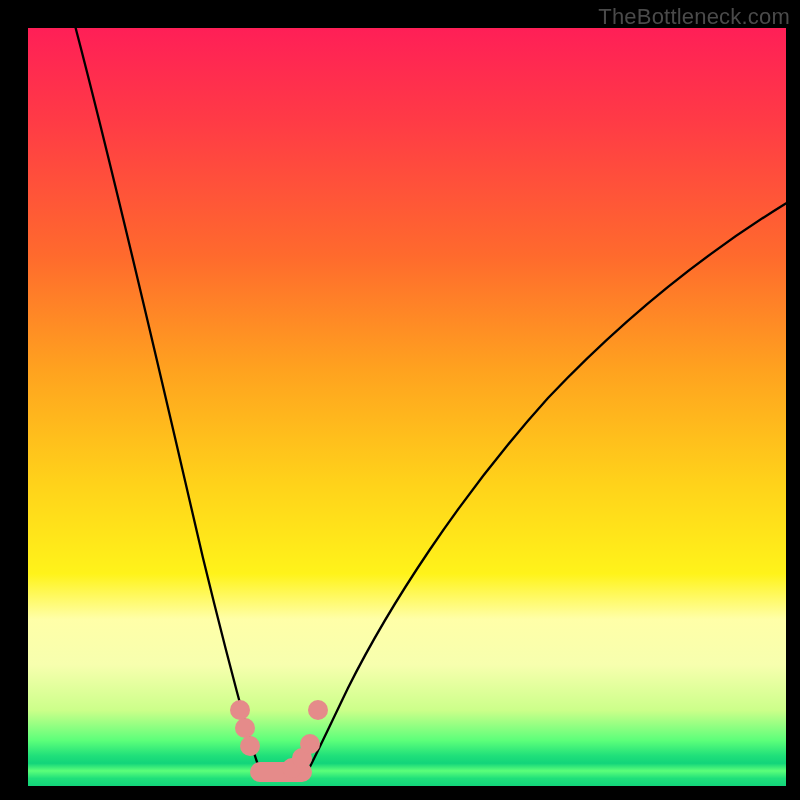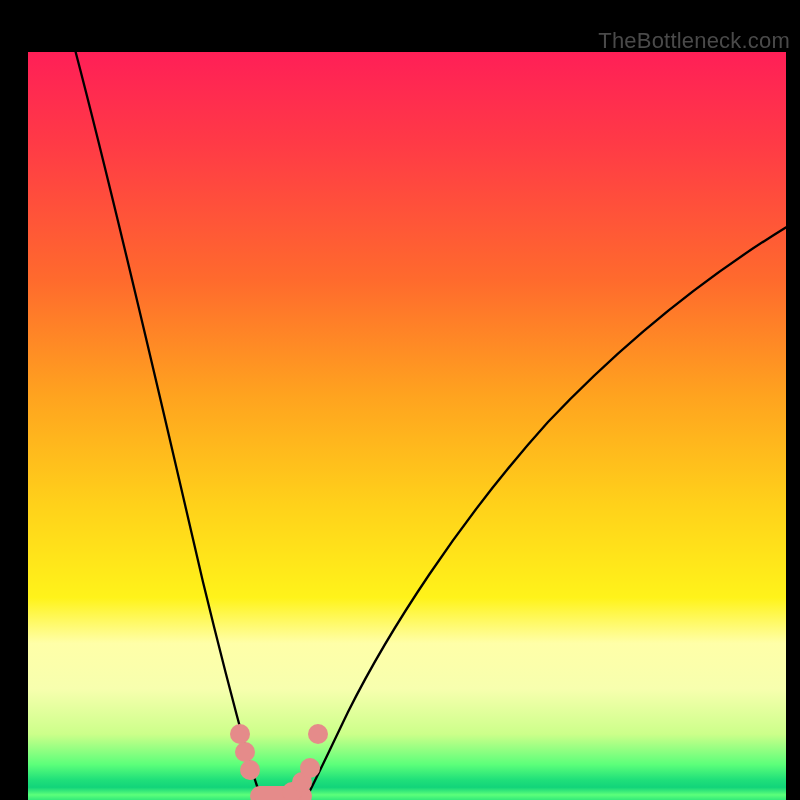--- a/index.html
+++ b/index.html
@@ -8,21 +8,20 @@
     width: 800px;
     height: 800px;
     background: #000;
     overflow: hidden;
     font-family: Arial, Helvetica, sans-serif;
   }
   .frame {
     position: absolute;
     inset: 0;
     background: #000;
-    margin-top: 24px;
   }
   .plot-area {
     position: absolute;
     left: 28px;
     top: 28px;
     width: 758px;
     height: 758px;
     overflow: hidden;
   }
   .gradient {

